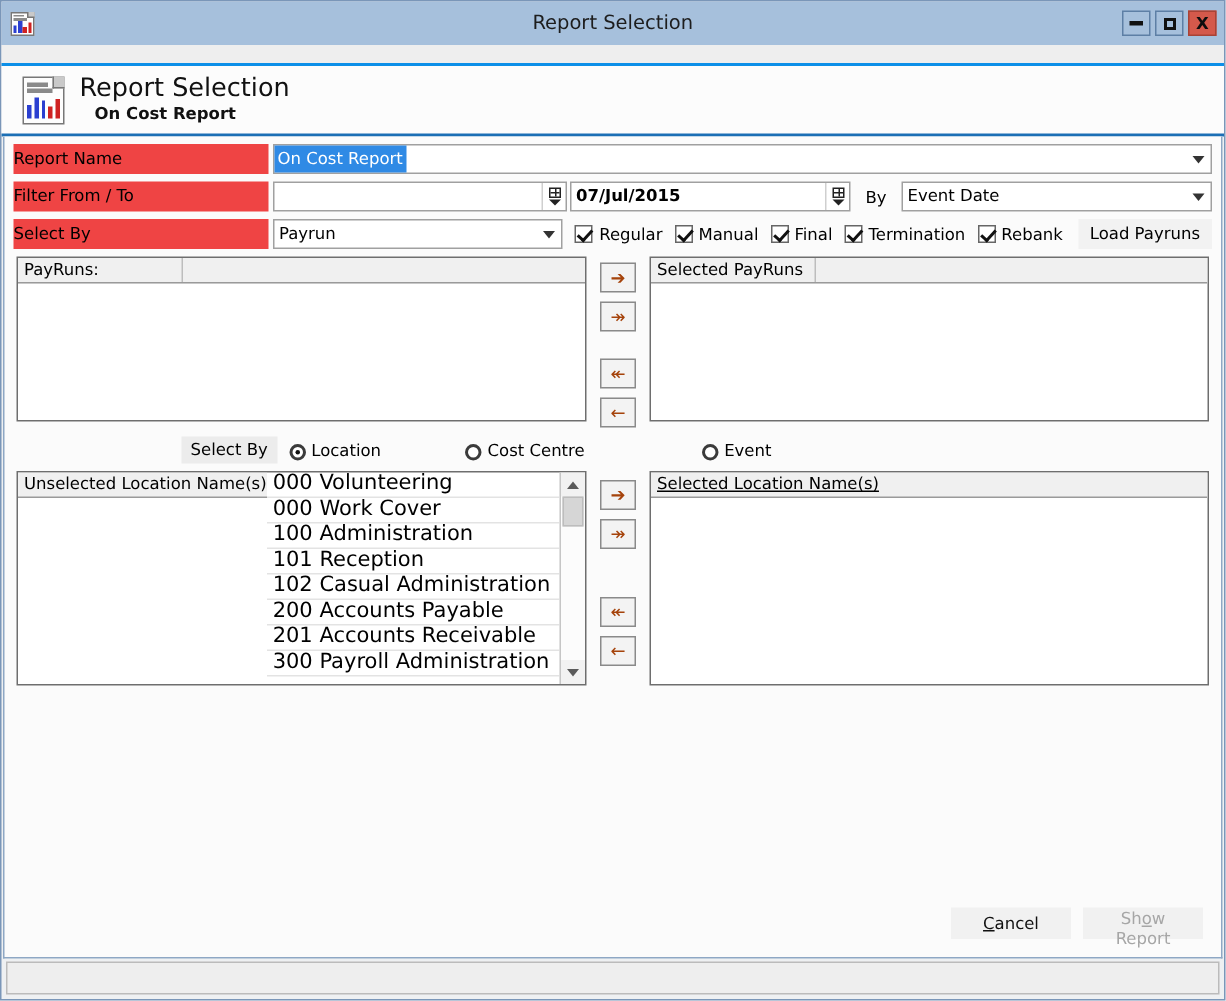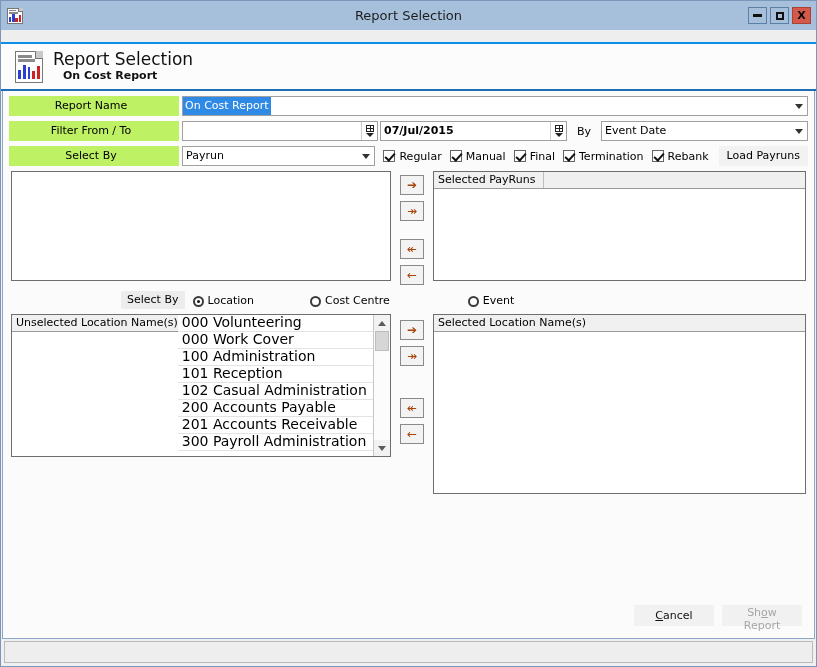--- a/index.html
+++ b/index.html
@@ -152,24 +152,24 @@
   
   .form-row {
     display: flex;
     align-items: center;
     height: 22px;
     margin-bottom: 3px;
   }
   .form-area { padding: 4px 6px 0 6px; }
   .lbl {
     width: 170px;
-    background: #bef264;
+    background: #ef4444;
     height: 20px;
     line-height: 20px;
-    text-align: center;
+    text-align: left;
     padding-right: 6px;
     box-sizing: border-box;
     font-size: 11px;
     color: #000;
     flex: none;
   }
   .combo {
     height: 20px;
     border: 1px solid #a0a0a0;
     background: #ffffff;
@@ -593,20 +593,24 @@
           <span class="cbox checked"></span>
           <span>Rebank</span>
         </div>
 
         <button class="flatbtn">Load Payruns</button>
       </div>
     </div>
 
     <div class="pane-row">
       <div class="listbox" style="width:380px;height:110px;">
+        <div class="lhead">
+          <div class="lhead-cell c1">PayRuns:</div>
+          <div class="lhead-cell cfull"></div>
+        </div>
         <div class="lbody"></div>
       </div>
 
       <div class="arrow-col" style="padding-top:4px;">
         <div class="abtn">➔</div>
         <div style="height:6px"></div>
         <div class="abtn">↠</div>
         <div style="height:18px"></div>
         <div class="abtn">↞</div>
         <div style="height:6px"></div>
@@ -672,21 +676,21 @@
       <div class="arrow-col" style="padding-top:6px;">
         <div class="abtn">➔</div>
         <div style="height:6px"></div>
         <div class="abtn">↠</div>
         <div style="height:32px"></div>
         <div class="abtn">↞</div>
         <div style="height:6px"></div>
         <div class="abtn">←</div>
       </div>
 
-      <div class="listbox" style="flex:1;height:180px;">
+      <div class="listbox" style="flex:1;height:143px;text-decoration:underline;">
         <div class="lhead">
           <div class="lhead-cell cfull">Selected Location Name(s)</div>
         </div>
         <div class="lbody" id="sel-loc-body"></div>
       </div>
     </div>
 
     <div class="footer-btns">
       <button class="fbtn"><u>C</u><span>ancel</span></button>
       <button class="fbtn disabled"><span>Sh</span><u>o</u><span>w Report</span></button>

